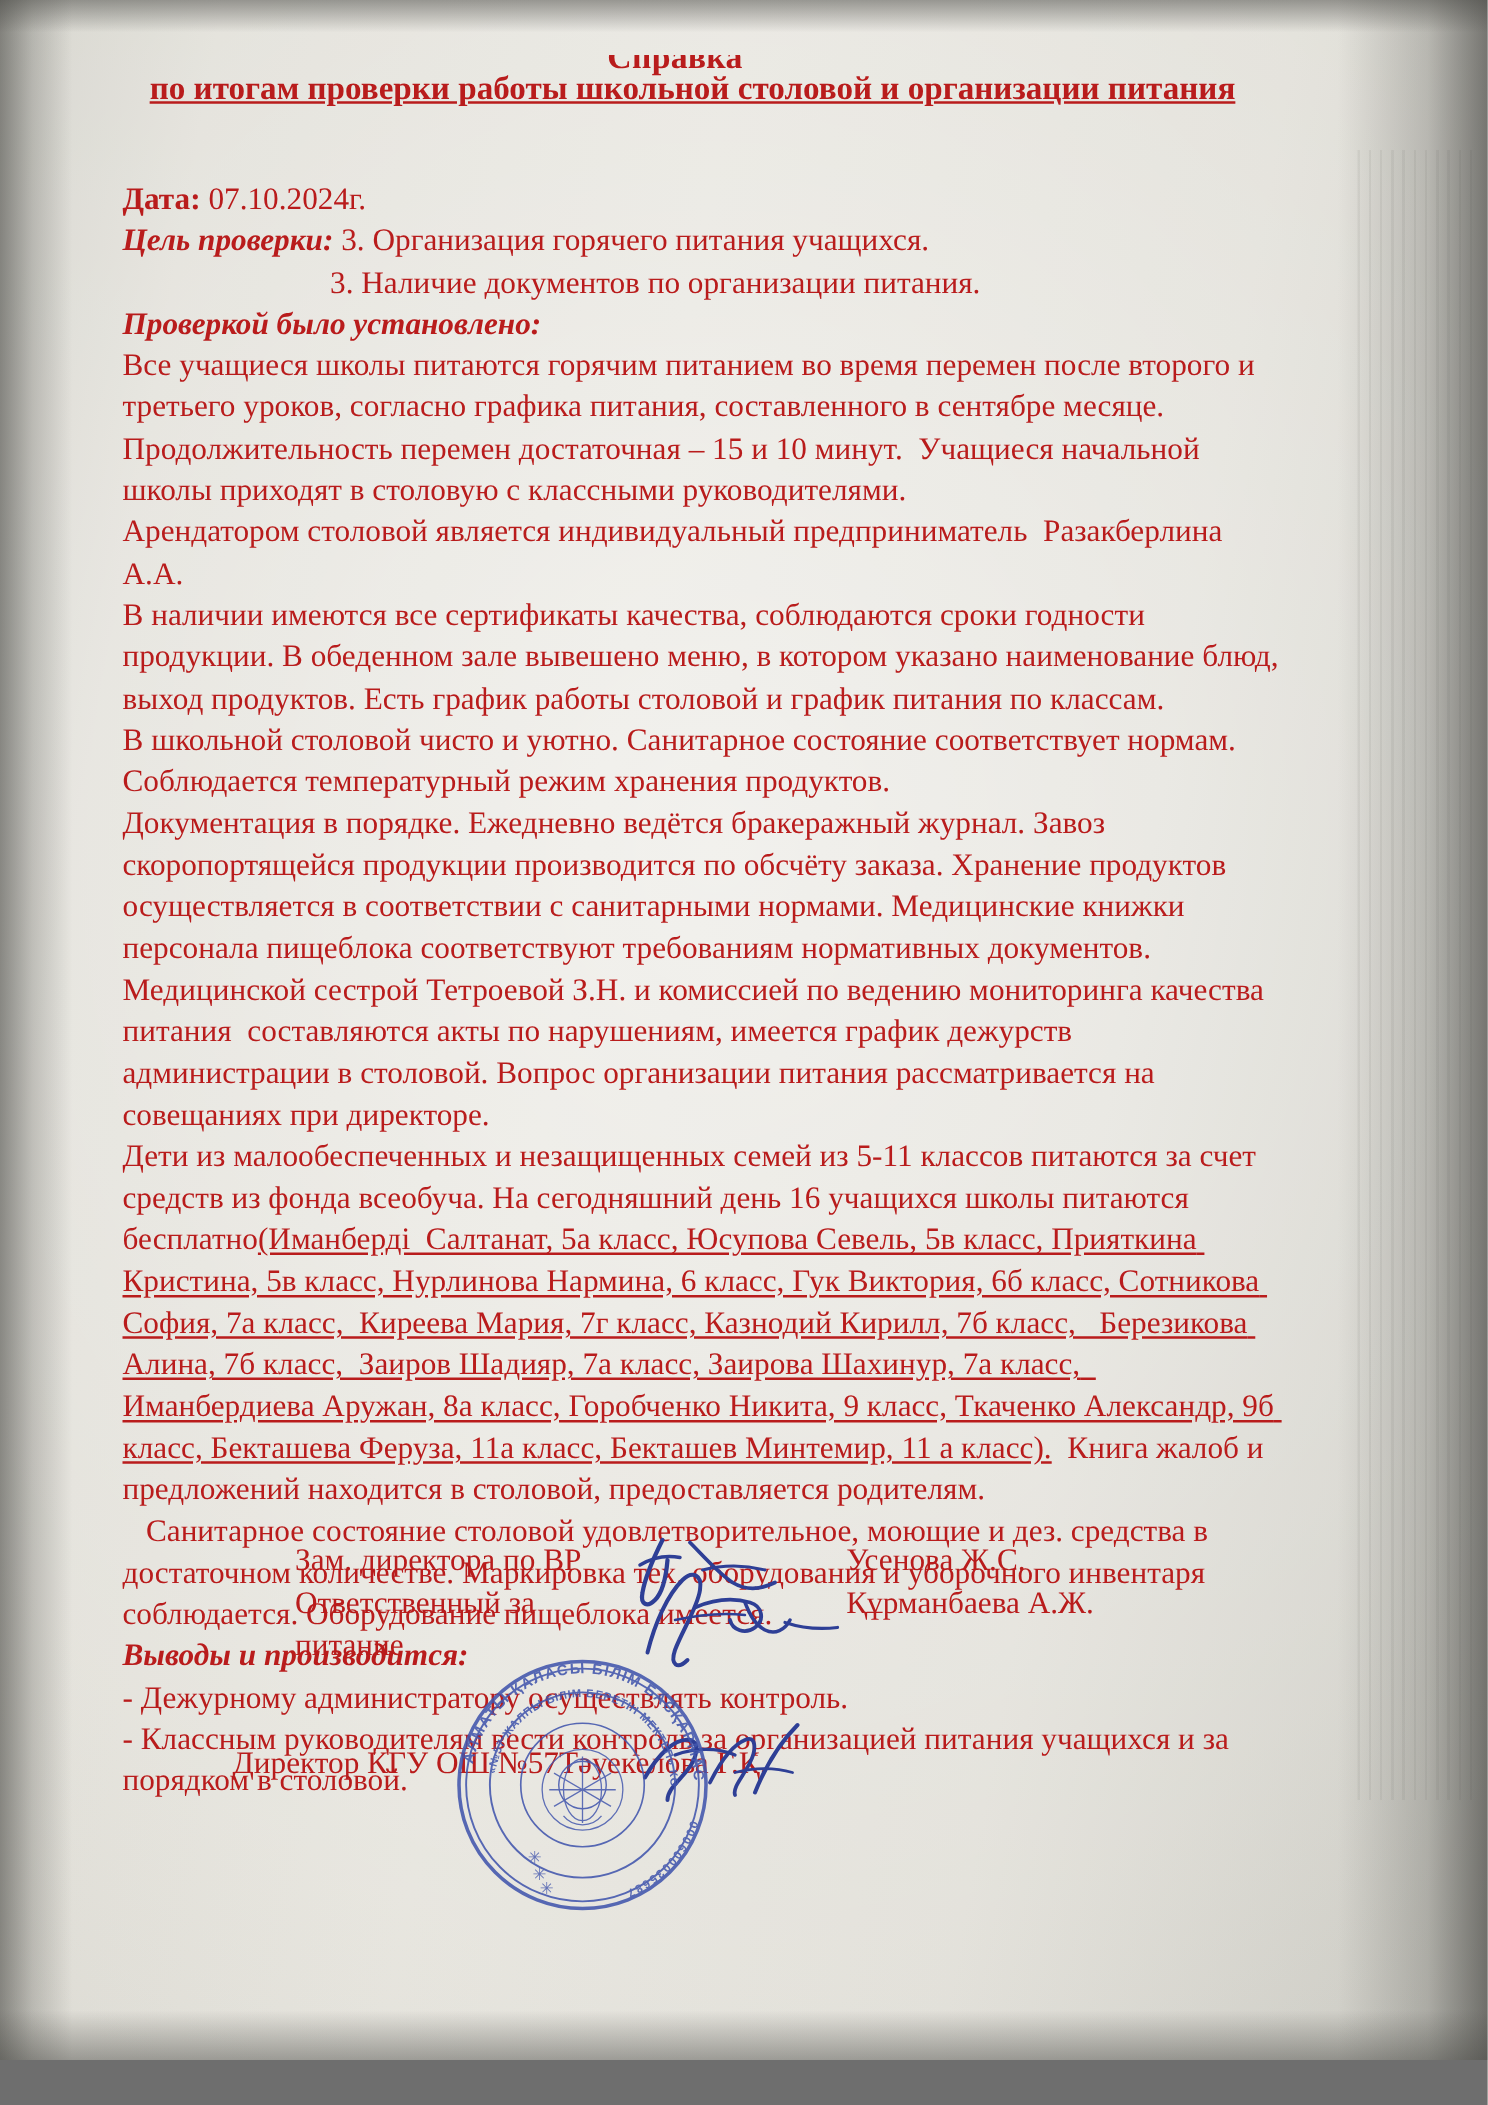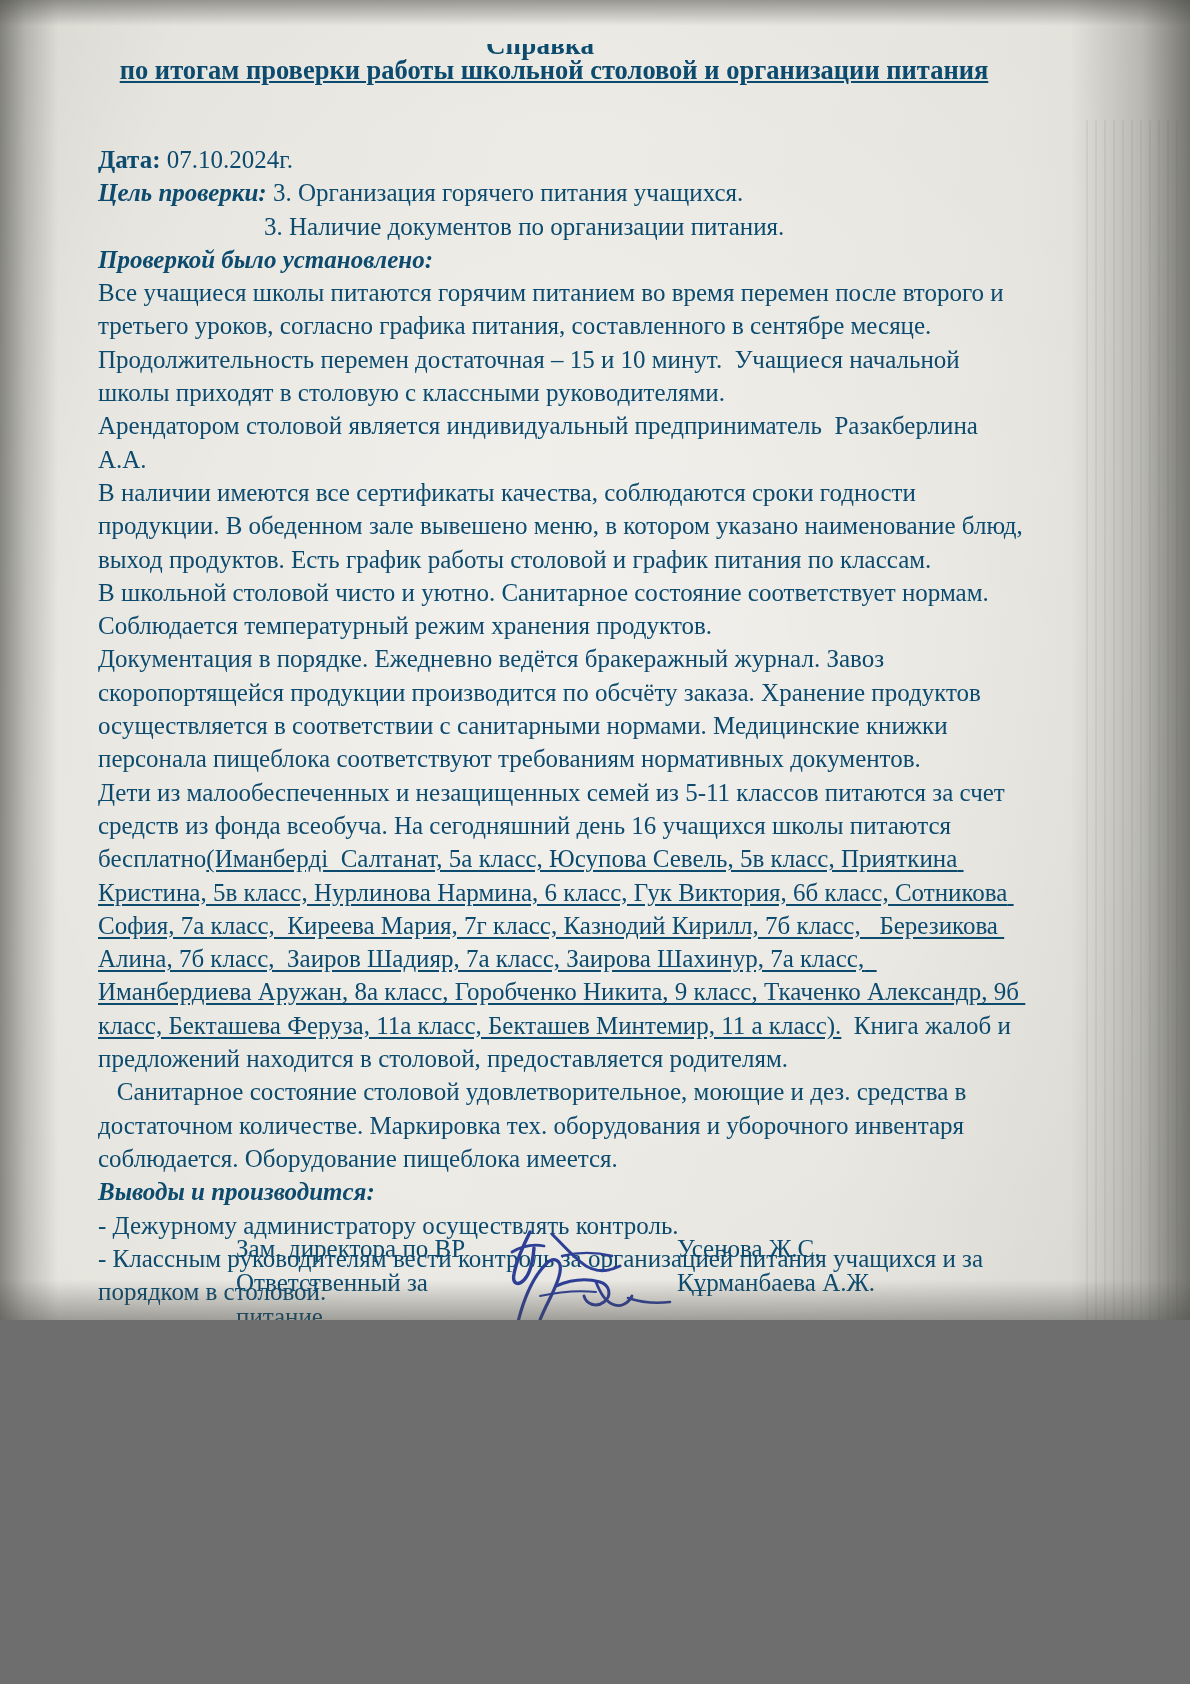--- a/index.html
+++ b/index.html
@@ -3,25 +3,25 @@
 <meta charset="utf-8">
 <style>
   html, body {
     margin: 0;
     padding: 0;
     background: #6e6e6e;
   }
   #page {
     position: relative;
     width: 1190px;
-    height: 1320px;
+    height: 1648px;
     overflow: hidden;
     background: #d8d7d1;
     font-family: "Liberation Serif", "DejaVu Serif", serif;
-    color: #0c4a6e;
+    color: #b91c1c;
   }
   
   #paper {
     position: absolute;
     left: 0; top: 0;
     width: 1190px; height: 1684px;
     background:
       radial-gradient(ellipse 130% 110% at 48% 40%, rgba(255,255,255,0.55) 0%, rgba(255,255,255,0.18) 48%, rgba(140,140,132,0.12) 78%, rgba(90,90,84,0.30) 100%),
       linear-gradient(100deg, #cfcec6 0%, #dedcd4 12%, #e3e1d9 40%, #dedcd4 70%, #c9c8c0 100%);
   }
@@ -152,20 +152,21 @@
       <div class="line indent-1">3. Наличие документов по организации питания.</div>
 
       <div class="line bi">Проверкой было установлено:</div>
 
       <div class="line">Все учащиеся школы питаются горячим питанием во время перемен после второго и третьего уроков, согласно графика питания, составленного в сентябре месяце.</div>
       <div class="line">Продолжительность перемен достаточная – 15 и 10 минут.  Учащиеся начальной школы приходят в столовую с классными руководителями.</div>
       <div class="line">Арендатором столовой является индивидуальный предприниматель  Разакберлина А.А.</div>
       <div class="line">В наличии имеются все сертификаты качества, соблюдаются сроки годности продукции. В обеденном зале вывешено меню, в котором указано наименование блюд, выход продуктов. Есть график работы столовой и график питания по классам.</div>
       <div class="line">В школьной столовой чисто и уютно. Санитарное состояние соответствует нормам. Соблюдается температурный режим хранения продуктов.</div>
       <div class="line">Документация в порядке. Ежедневно ведётся бракеражный журнал. Завоз скоропортящейся продукции производится по обсчёту заказа. Хранение продуктов осуществляется в соответствии с санитарными нормами. Медицинские книжки персонала пищеблока соответствуют требованиям нормативных документов.</div>
+      <div class="line">Медицинской сестрой Тетроевой З.Н. и комиссией по ведению мониторинга качества питания  составляются акты по нарушениям, имеется график дежурств администрации в столовой. Вопрос организации питания рассматривается на совещаниях при директоре.</div>
 
       <div class="line"><span>Дети из малообеспеченных и незащищенных семей из 5-11 классов питаются за счет средств из фонда всеобуча. На сегодняшний день 16 учащихся школы питаются бесплатно</span><span class="u">(Иманберді  Салтанат, 5а класс, Юсупова Севель, 5в класс, Прияткина Кристина, 5в класс, Нурлинова Нармина, 6 класс, Гук Виктория, 6б класс, Сотникова София, 7а класс,  Киреева Мария, 7г класс, Казнодий Кирилл, 7б класс,   Березикова Алина, 7б класс,  Заиров Шадияр, 7а класс, Заирова Шахинур, 7а класс,  Иманбердиева Аружан, 8а класс, Горобченко Никита, 9 класс, Ткаченко Александр, 9б класс, Бекташева Феруза, 11а класс, Бекташев Минтемир, 11 а класс).</span><span>  Книга жалоб и предложений находится в столовой, предоставляется родителям.</span></div>
 
       <div class="line">   Санитарное состояние столовой удовлетворительное, моющие и дез. средства в достаточном количестве. Маркировка тех. оборудования и уборочного инвентаря соблюдается. Оборудование пищеблока имеется.</div>
 
       <div class="line bi">Выводы и производится:</div>
       <div class="line">- Дежурному администратору осуществлять контроль.</div>
       <div class="line">- Классным руководителям вести контроль за организацией питания учащихся и за порядком в столовой.</div>
     </div>
 

